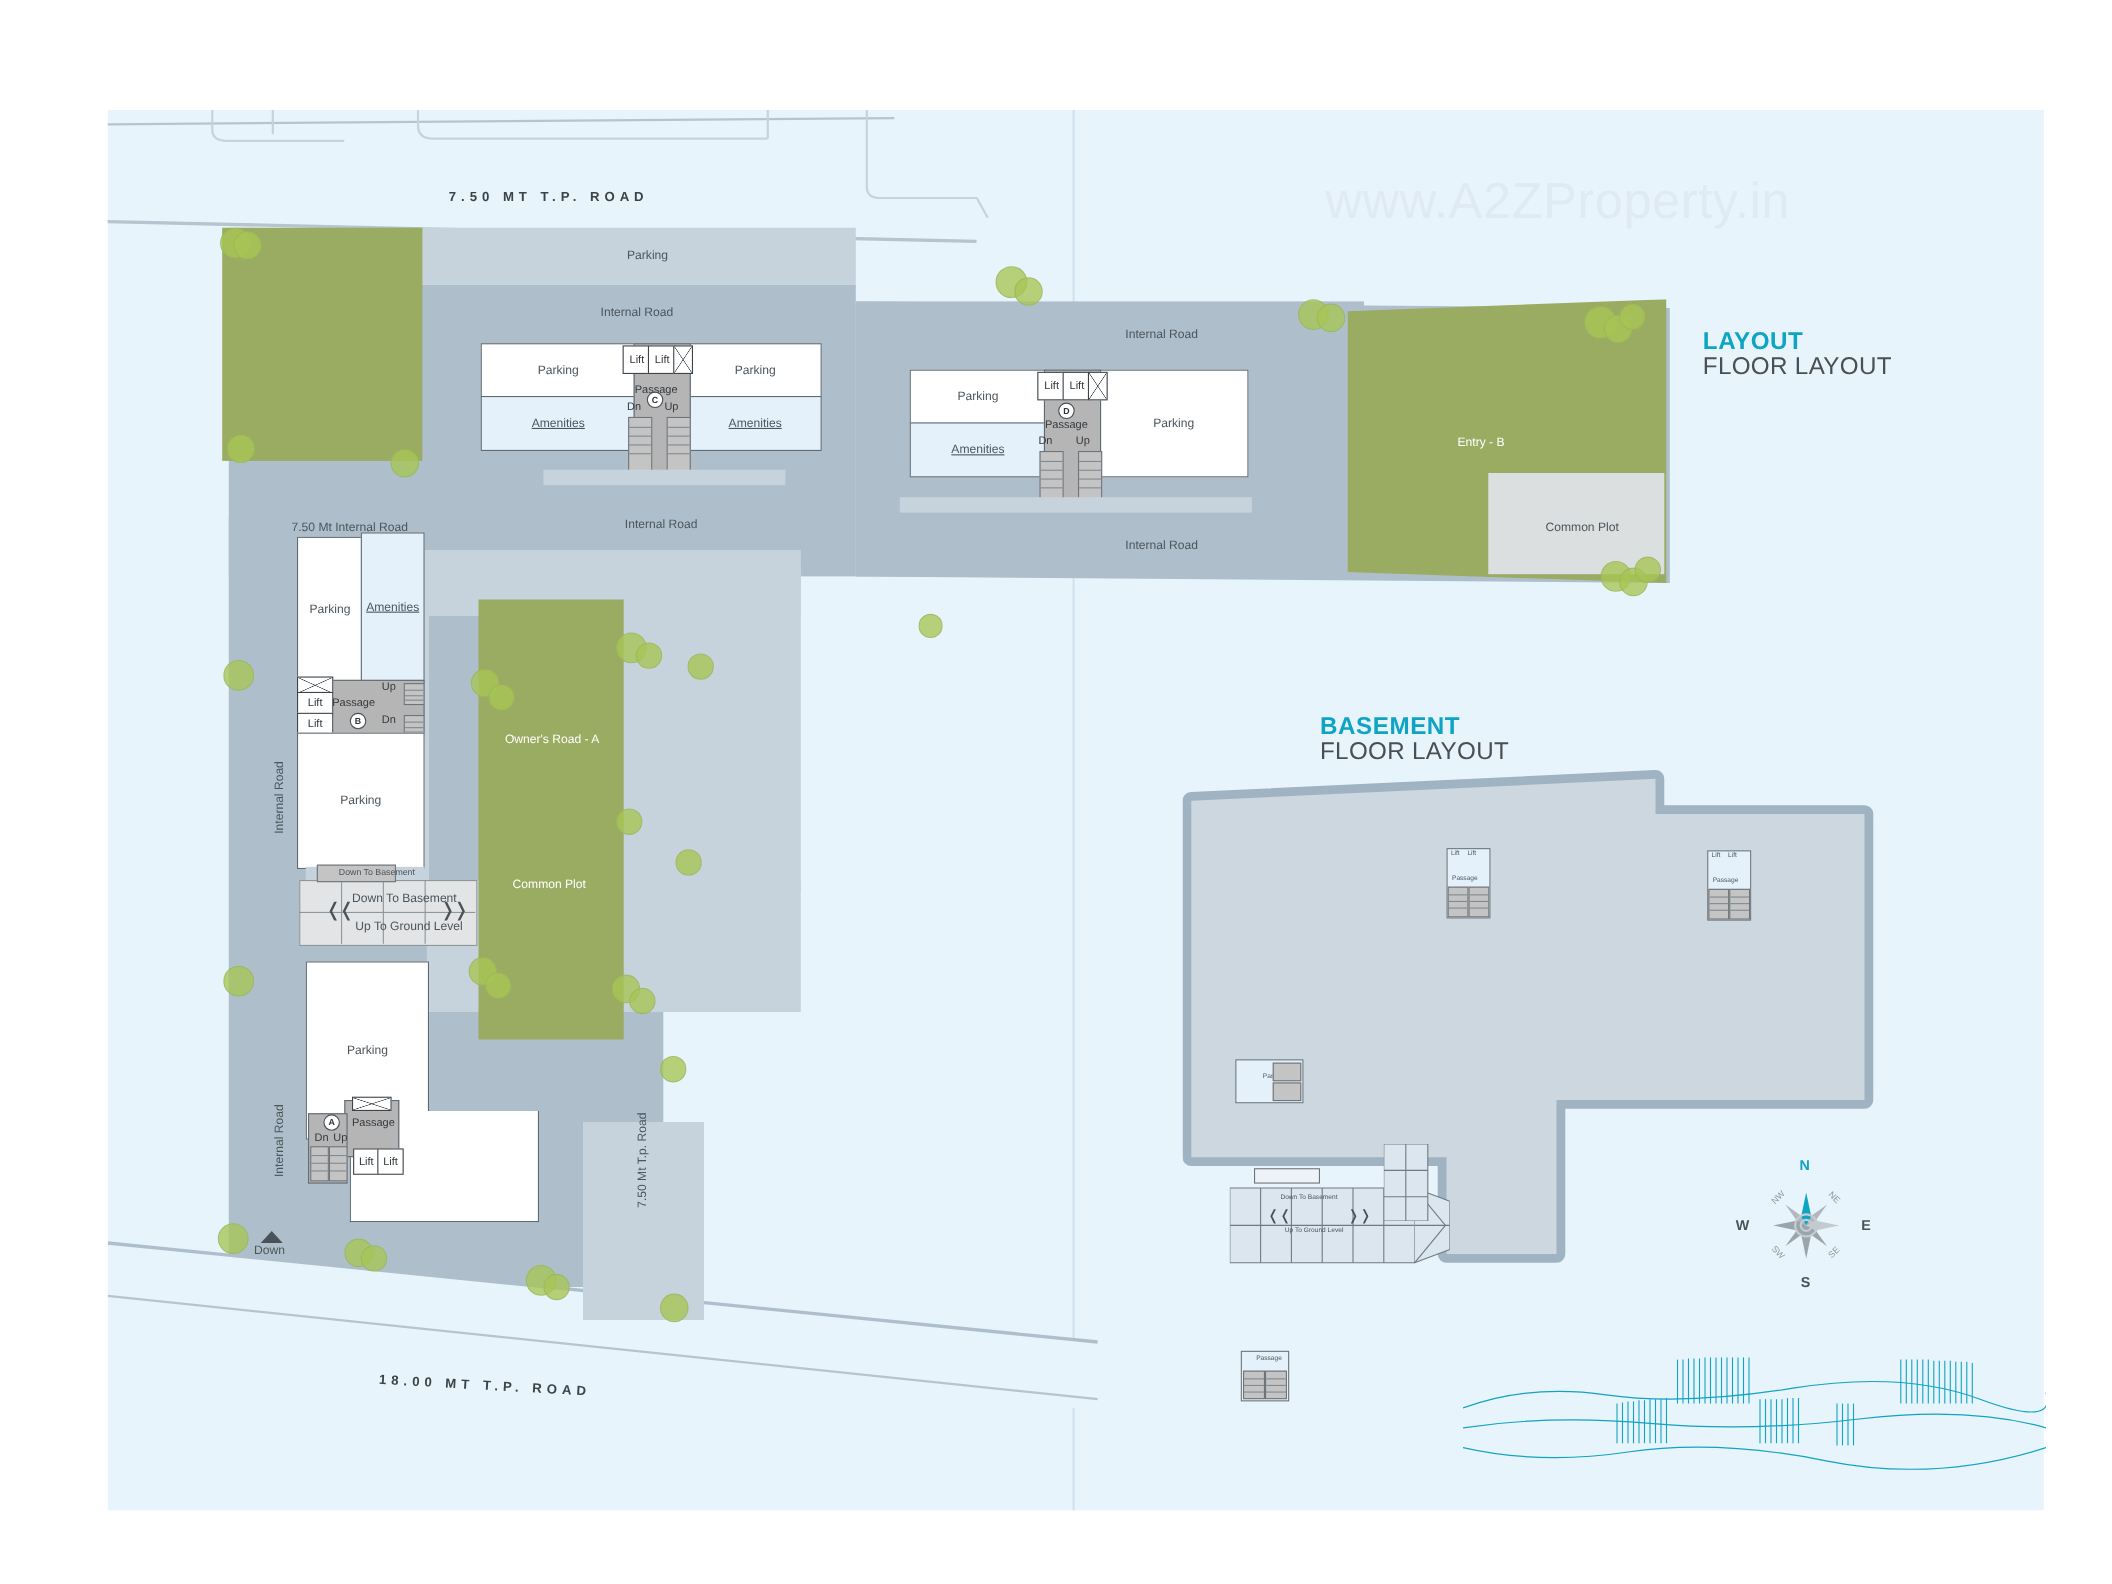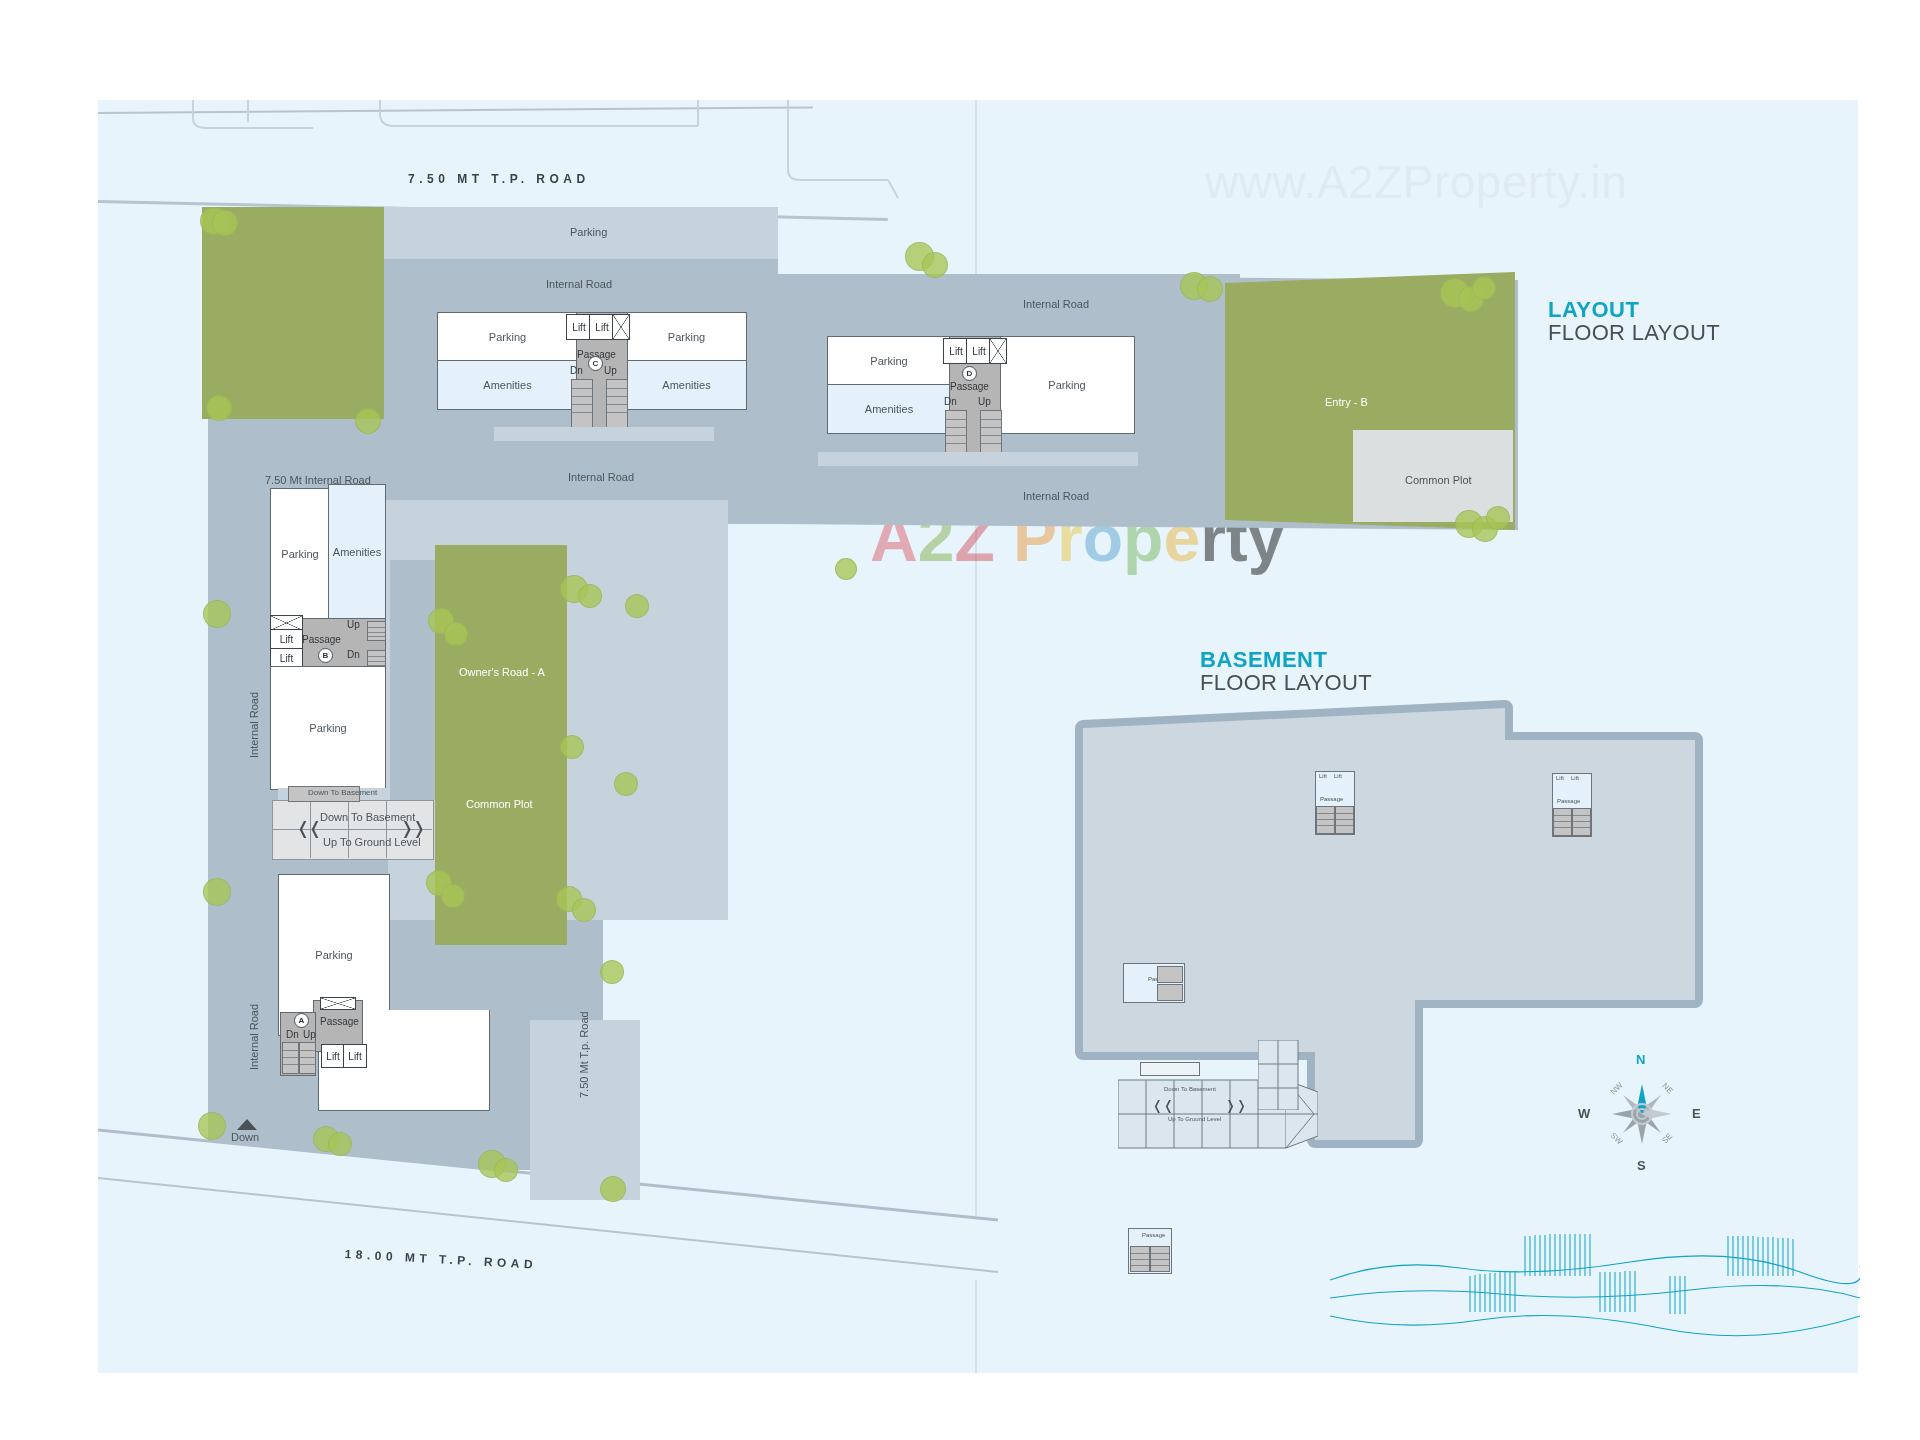--- a/index.html
+++ b/index.html
@@ -43,21 +43,21 @@
   .plot-green{position:absolute;background:#9aab62;}
   .plot-ramp{position:absolute;background:#e2e4e5;border:1px solid #8d969c;}
 
   .lbl{position:absolute;font-size:11px;color:#4c555c;white-space:nowrap;}
   .lbl-w{position:absolute;font-size:11px;color:#ffffff;white-space:nowrap;}
   .lbl-xs{position:absolute;font-size:8px;color:#4c555c;white-space:nowrap;}
   .lbl-core{position:absolute;font-size:10px;color:#33383c;white-space:nowrap;}
 
   
   .rm{position:absolute;background:#ffffff;border:1px solid #5f6a72;display:flex;align-items:center;justify-content:center;font-size:11px;color:#4c555c;}
-  .rm.am{background:#e4f1fb;}
+  .rm.am{background:#e4f1fb;text-decoration:underline;}
   .core{position:absolute;background:#b5b5b5;border:1px solid #5f6a72;}
   .lift{position:absolute;background:#ffffff;border:1.5px solid #3d4449;display:flex;align-items:center;justify-content:center;font-size:10px;color:#2f3438;}
   .xbox{position:absolute;background:#ffffff;border:1.5px solid #3d4449;}
   .xbox:before,.xbox:after{content:"";position:absolute;left:0;top:0;width:100%;height:100%;}
   .xbox:before{background:linear-gradient(to top right,transparent calc(50% - 0.6px),#3d4449 50%,transparent calc(50% + 0.6px));}
   .xbox:after{background:linear-gradient(to bottom right,transparent calc(50% - 0.6px),#3d4449 50%,transparent calc(50% + 0.6px));}
 
   .stair{position:absolute;background:#c4c4c4;border:1px solid #6d757b;}
   .stair i{position:absolute;left:0;width:100%;height:1px;background:#828a90;}
 
@@ -81,23 +81,20 @@
 </style>
 </head>
 <body>
 
 <div id="stage">
 
   <div class="canvas-bg"></div>
   <div class="vdiv"></div>
 
   <div class="wm-top">www.A2ZProperty.in</div>
-  <div class="wm-mid">
-    <span>A</span><span>2</span><span>Z</span><span style="color:transparent">&nbsp;</span><span>P</span><span>r</span><span>o</span><span>p</span><span>e</span><span>r</span><span>t</span><span>y</span>
-  </div>
 
   <div class="title-blk" style="left:1548px;top:298px;">
     <div class="t1">LAYOUT</div>
     <div class="t2">FLOOR LAYOUT</div>
   </div>
   <div class="title-blk" style="left:1200px;top:648px;">
     <div class="t1">BASEMENT</div>
     <div class="t2">FLOOR LAYOUT</div>
   </div>
 

